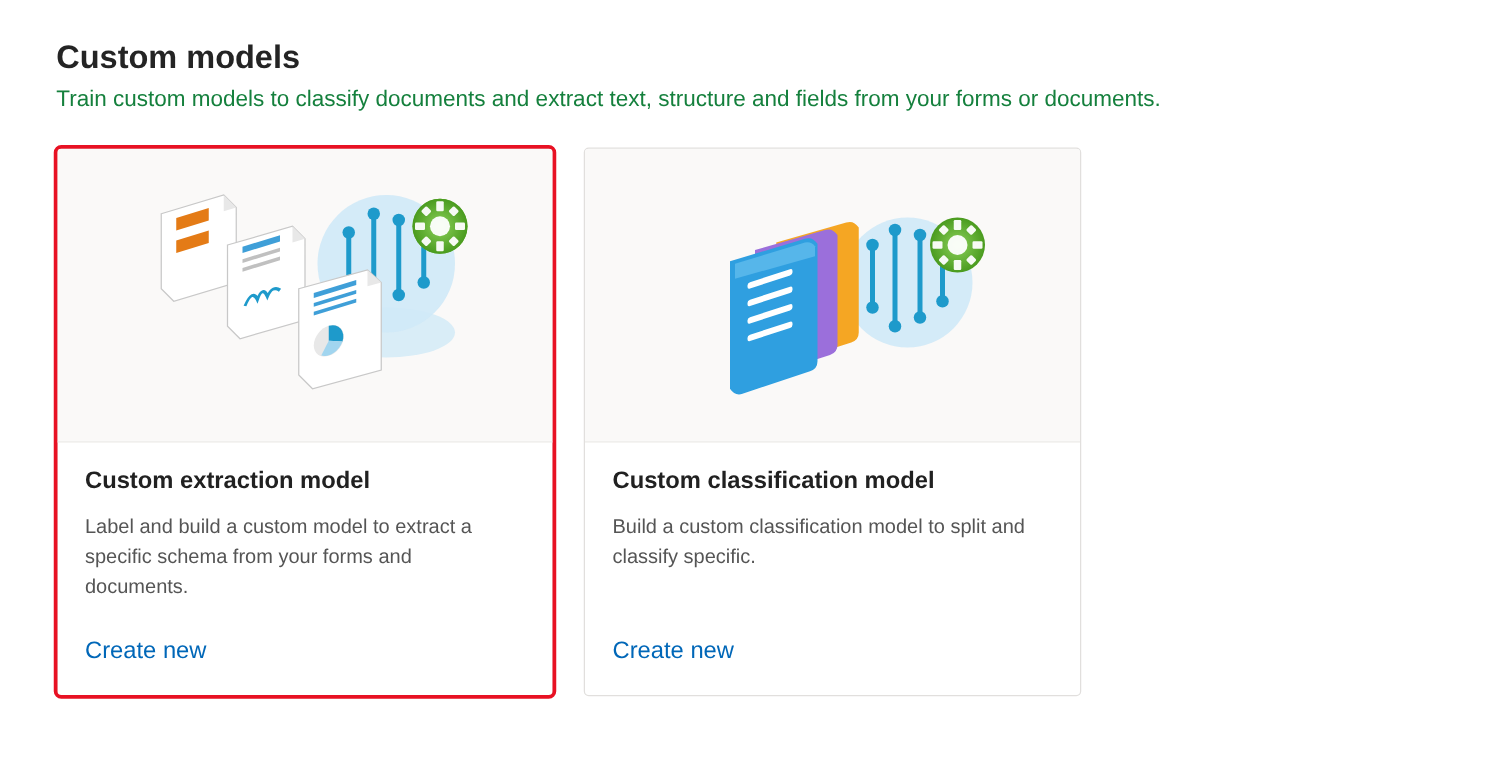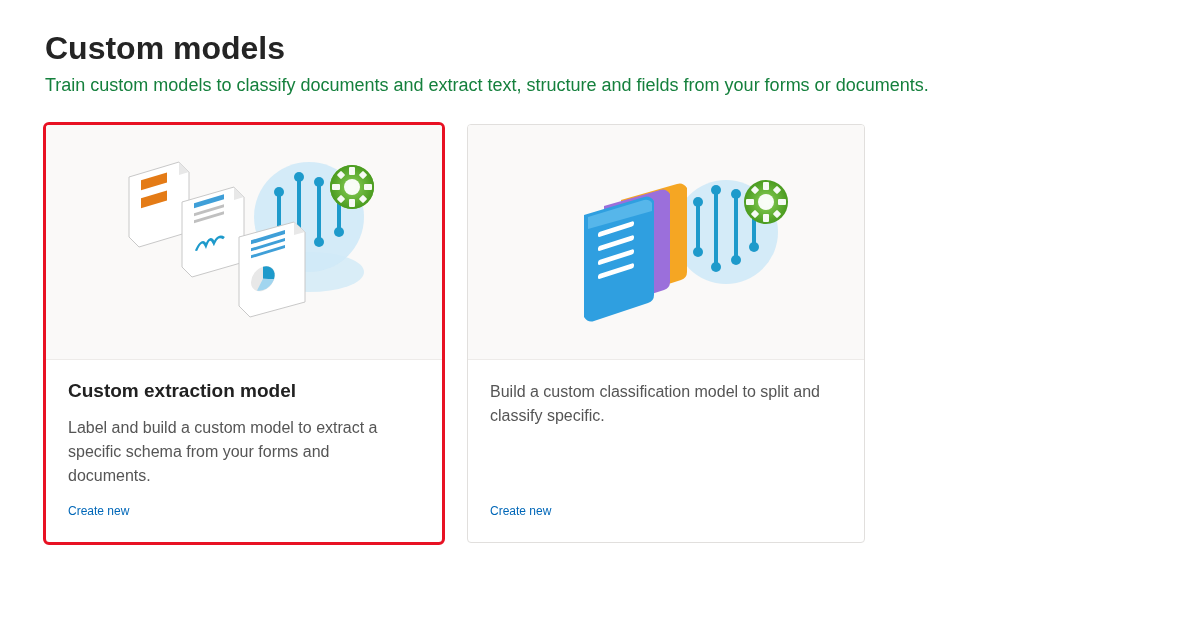--- a/index.html
+++ b/index.html
@@ -4,21 +4,21 @@
   <style>
     * { box-sizing: border-box; margin: 0; padding: 0; }
     body {
       font-family: "Segoe UI", -apple-system, BlinkMacSystemFont, sans-serif;
       background: #ffffff;
       padding: 30px 45px;
       color: #323130;
       width: 1201px;
     }
     .page-title {
-      font-size: 32px;
+      font-size: 26px;
       font-weight: 600;
       color: #242424;
       margin-bottom: 8px;
     }
     .page-subtitle {
       font-size: 18px;
       color: #15803d;
       font-weight: 400;
       margin-bottom: 28px;
     }
@@ -59,24 +59,24 @@
       font-weight: 600;
       color: #212121;
       margin-bottom: 14px;
     }
     .card-desc {
       font-size: 16px;
       line-height: 1.5;
       color: #555555;
       font-weight: 400;
       flex: 1;
-      margin-bottom: 16px;
+      margin-bottom: 28px;
     }
     .card-link {
-      font-size: 12px;
+      font-size: 19px;
       color: #0067b8;
       font-weight: 400;
       cursor: pointer;
       text-decoration: none;
       align-self: flex-start;
     }
     svg { display: block; }
   </style>
 </head>
 <body>
@@ -210,18 +210,19 @@
           <path d="M0 18 L60 0 Q66 -2 70 4 L70 98 Q70 104 64 106 L10 124 Q4 126 0 120 Z" fill="#2f9fe0"></path>
           <path d="M4 20 L60 3 Q65 2 68 6 L68 14 L4 32 Z" fill="#56b6ea"></path>
           <rect x="14" y="40" width="36" height="5" rx="2" fill="#ffffff" transform="skewY(-18)"></rect>
           <rect x="14" y="54" width="36" height="5" rx="2" fill="#ffffff" transform="skewY(-18)"></rect>
           <rect x="14" y="68" width="36" height="5" rx="2" fill="#ffffff" transform="skewY(-18)"></rect>
           <rect x="14" y="82" width="36" height="5" rx="2" fill="#ffffff" transform="skewY(-18)"></rect>
         </g>
       </svg>
     </div>
     <div class="card-body">
+      <div class="card-title">Custom classification model</div>
       <div class="card-desc">Build a custom classification model to split and classify specific.</div>
       <a class="card-link">Create new</a>
     </div>
   </div>
 
 </div>
 
 </body></html>

